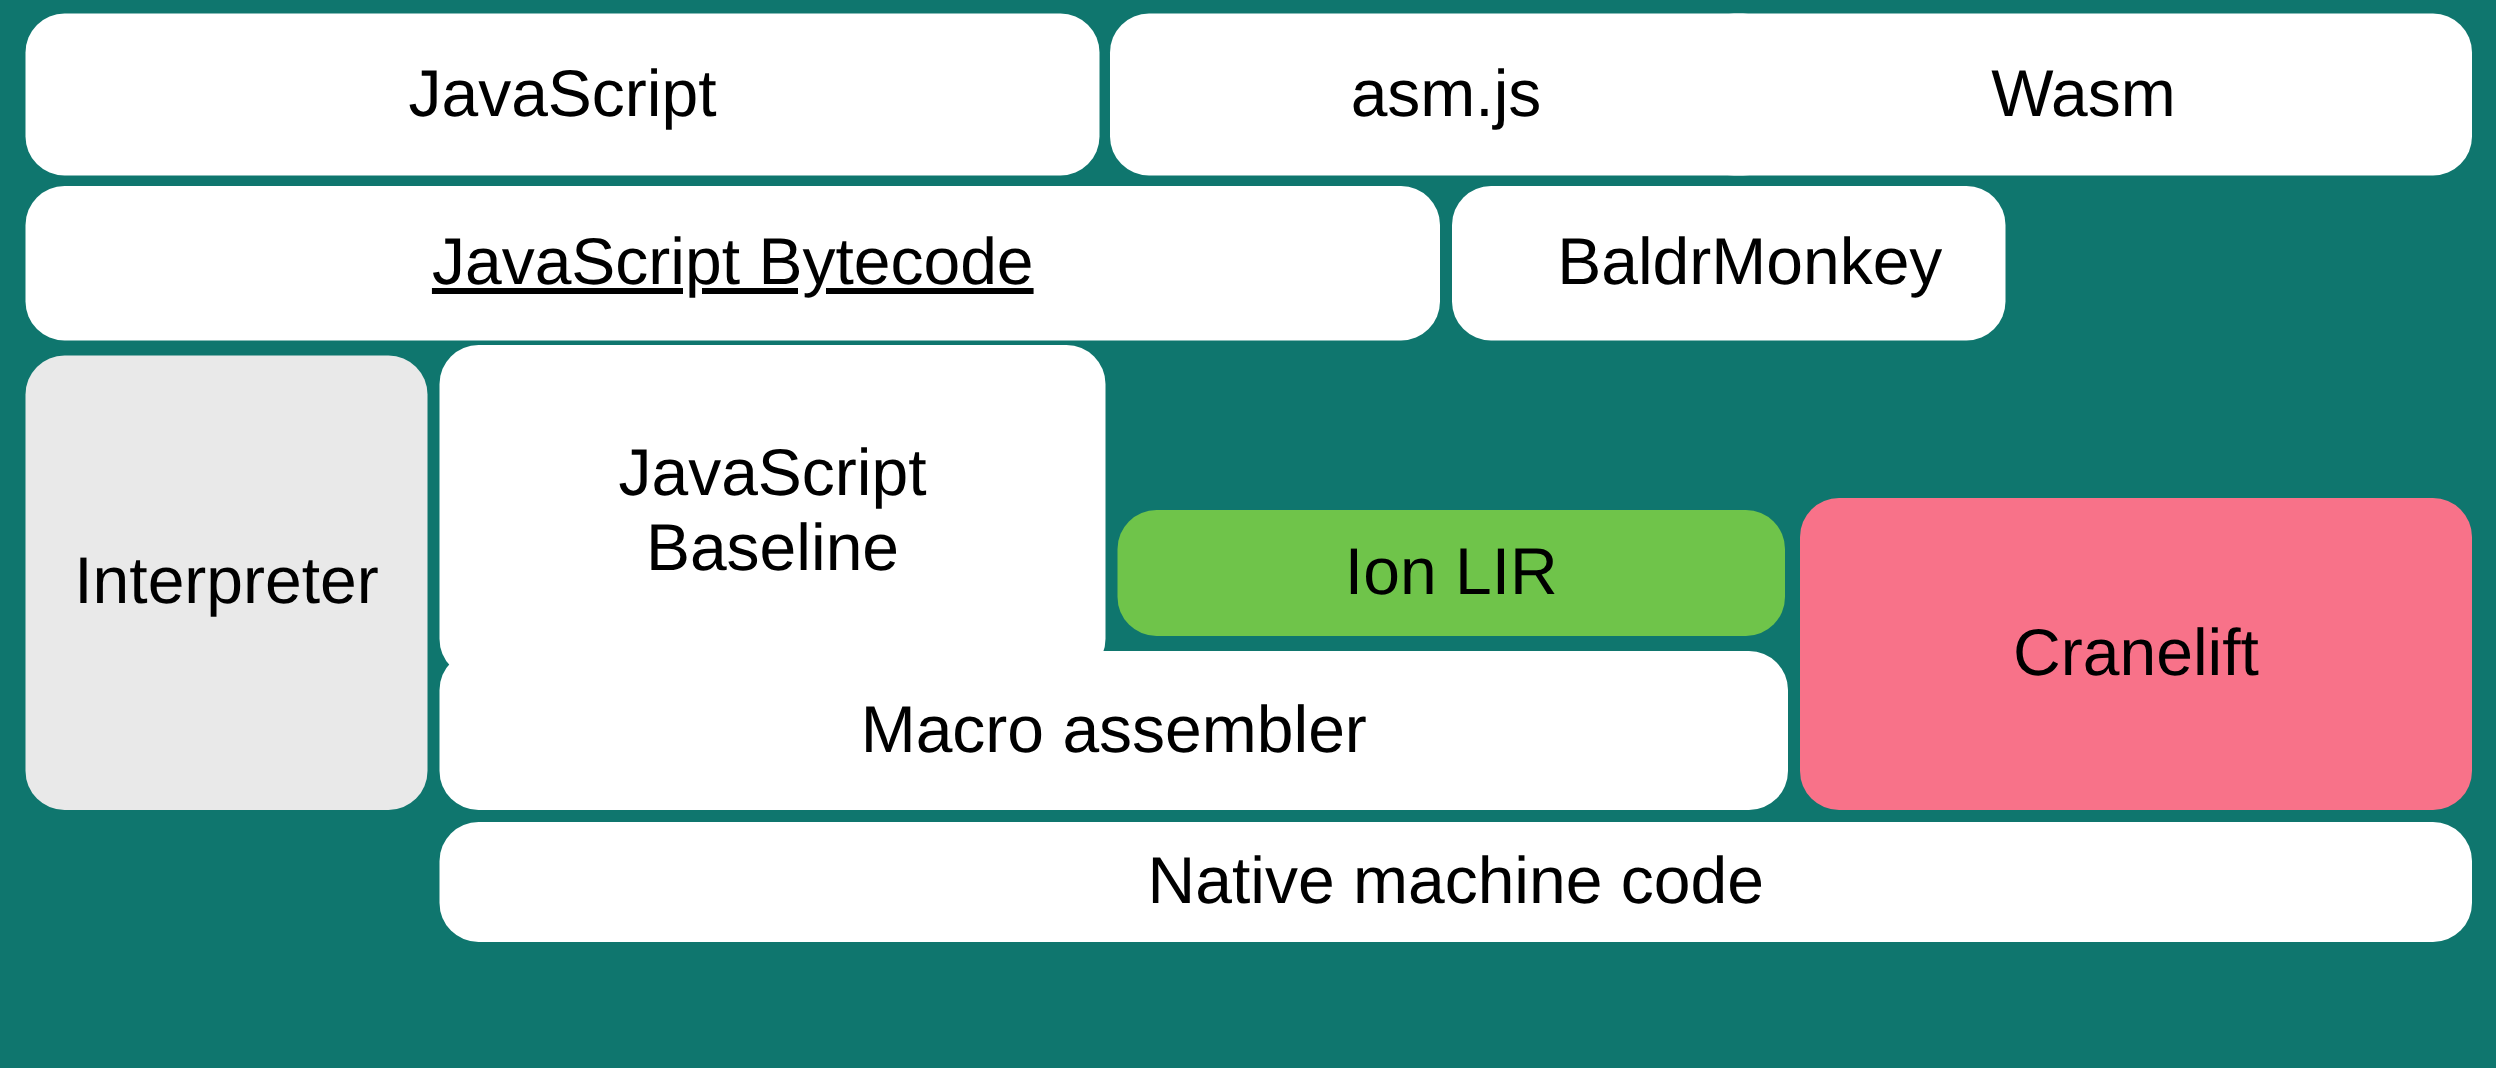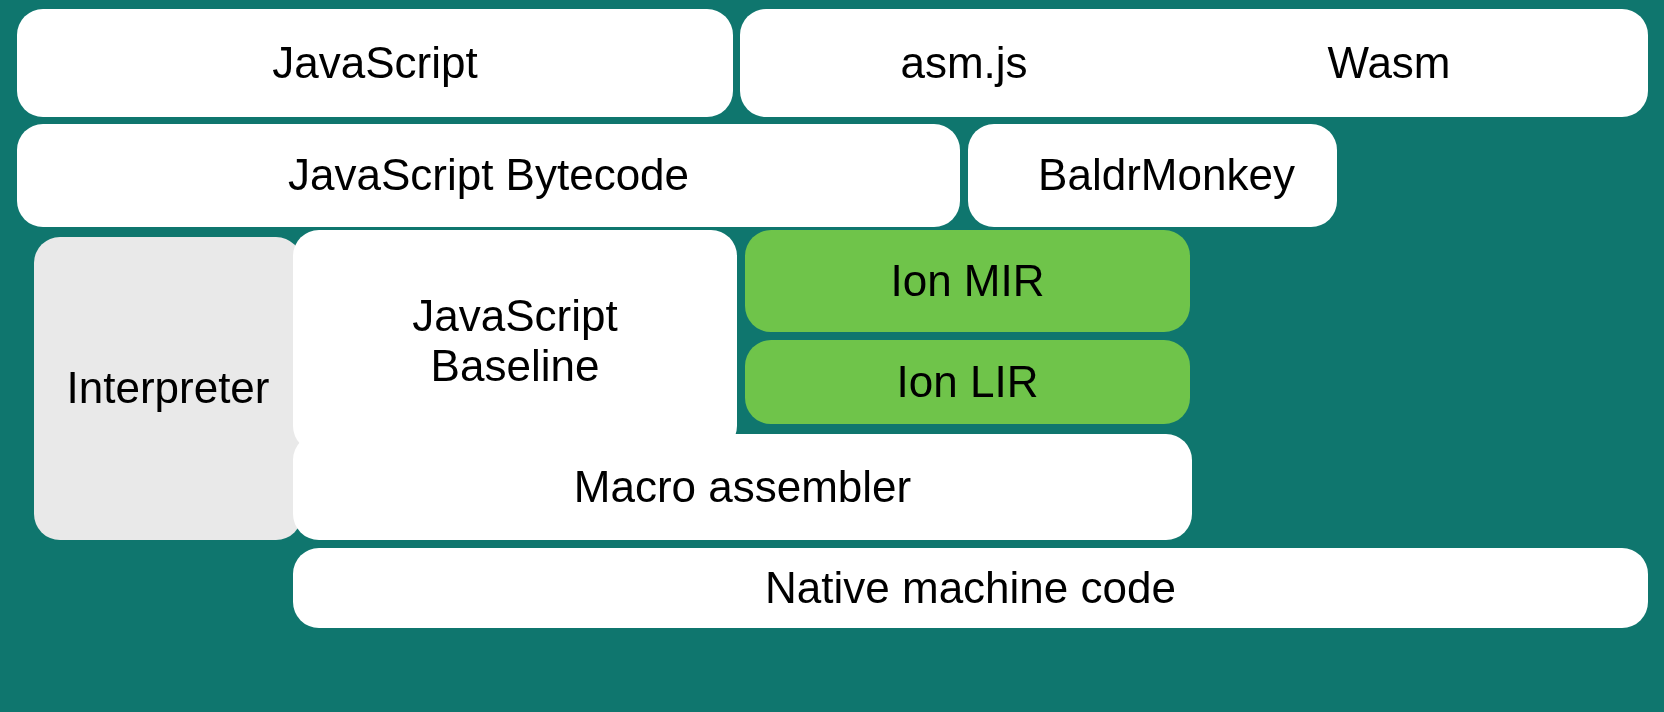--- a/index.html
+++ b/index.html
@@ -36,22 +36,22 @@
   .fill-green  { background: #6fc44a; }
   .fill-pink   { background: #f87289; }
 </style>
 </head>
 <body>
 
 <div id="diagram-canvas">
     <div class="node fill-white" style="left: 17px; top: 9px; width: 716px; height: 108px;">JavaScript</div>
     <div class="node fill-white" style="left: 740px; top: 9px; width: 448px; height: 108px;">asm.js</div>
     <div class="node fill-white" style="left: 1130px; top: 9px; width: 518px; height: 108px;">Wasm</div>
-    <div class="node fill-white" style="left: 17px; top: 124px; width: 943px; height: 103px;">JavaScript Bytecode</div>
+    <div class="node fill-white" style="left: 17px; top: 124px; width: 943px; height: 103px; text-decoration: underline;">JavaScript Bytecode</div>
     <div class="node fill-white" style="left: 968px; top: 124px; width: 369px; height: 103px; padding-left: 28px;">BaldrMonkey</div>
-    <div class="node fill-gray" style="left: 34px; top: 237px; width: 268px; height: 303px;">Interpreter</div>
+    <div class="node fill-gray" style="left: 17px; top: 237px; width: 268px; height: 303px;">Interpreter</div>
     <div class="node fill-white" style="left: 293px; top: 230px; width: 444px; height: 222px;">JavaScript
 Baseline</div>
-    <div class="node fill-green" style="left: 745px; top: 230px; width: 445px; height: 102px;">Ion MIR</div>
     <div class="node fill-green" style="left: 745px; top: 340px; width: 445px; height: 84px; text-align: right;">Ion LIR</div>
+    <div class="node fill-pink" style="left: 1200px; top: 332px; width: 448px; height: 208px;">Cranelift</div>
     <div class="node fill-white" style="left: 293px; top: 434px; width: 899px; height: 106px;">Macro assembler</div>
     <div class="node fill-white" style="left: 293px; top: 548px; width: 1355px; height: 80px;">Native machine code</div>
   </div>
 
 </body></html>

